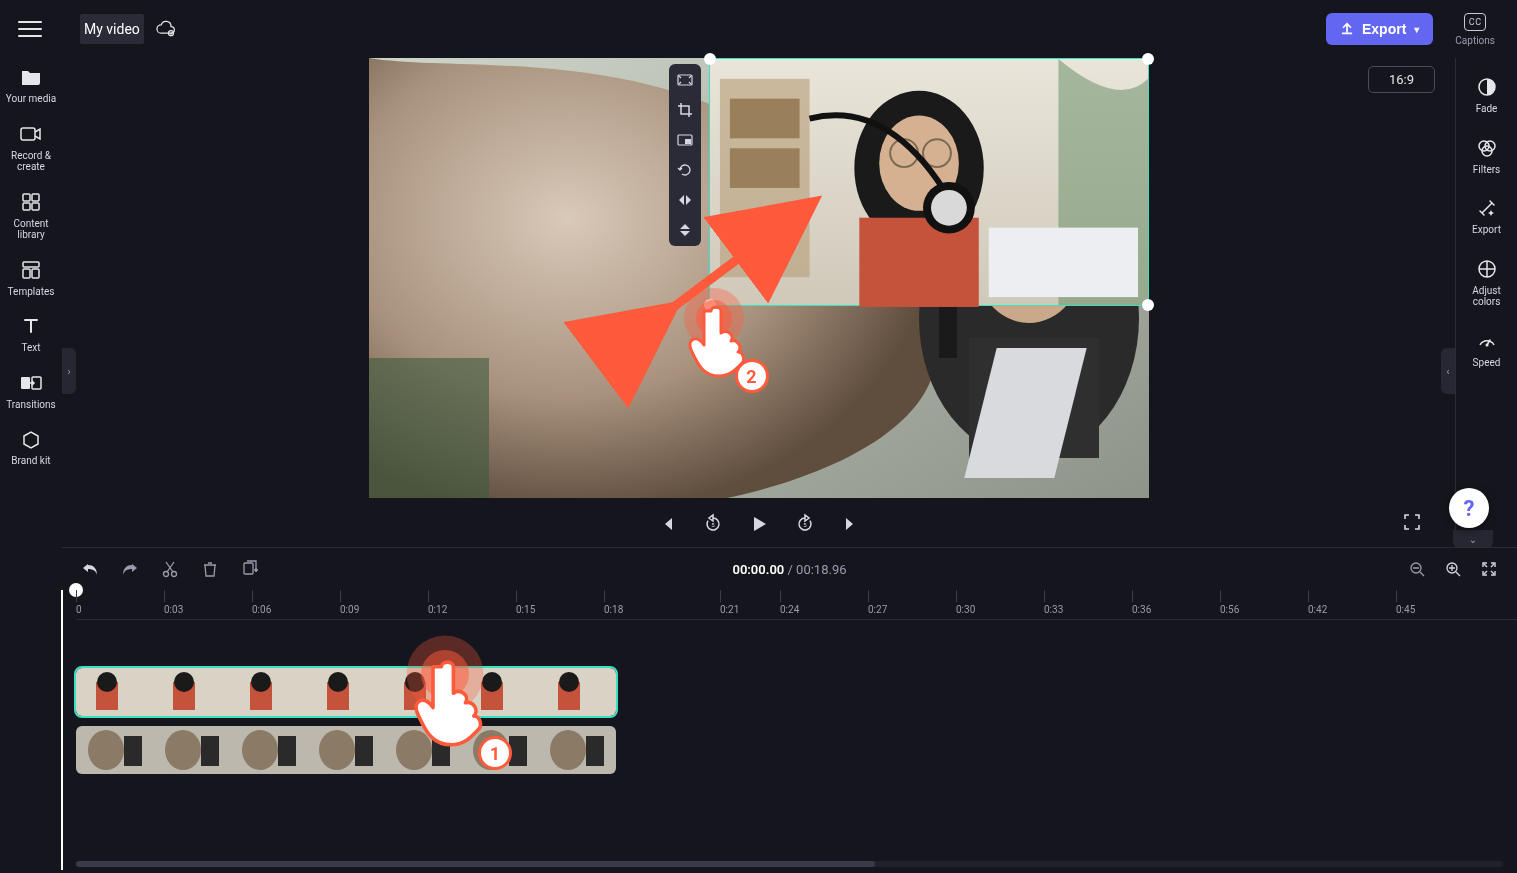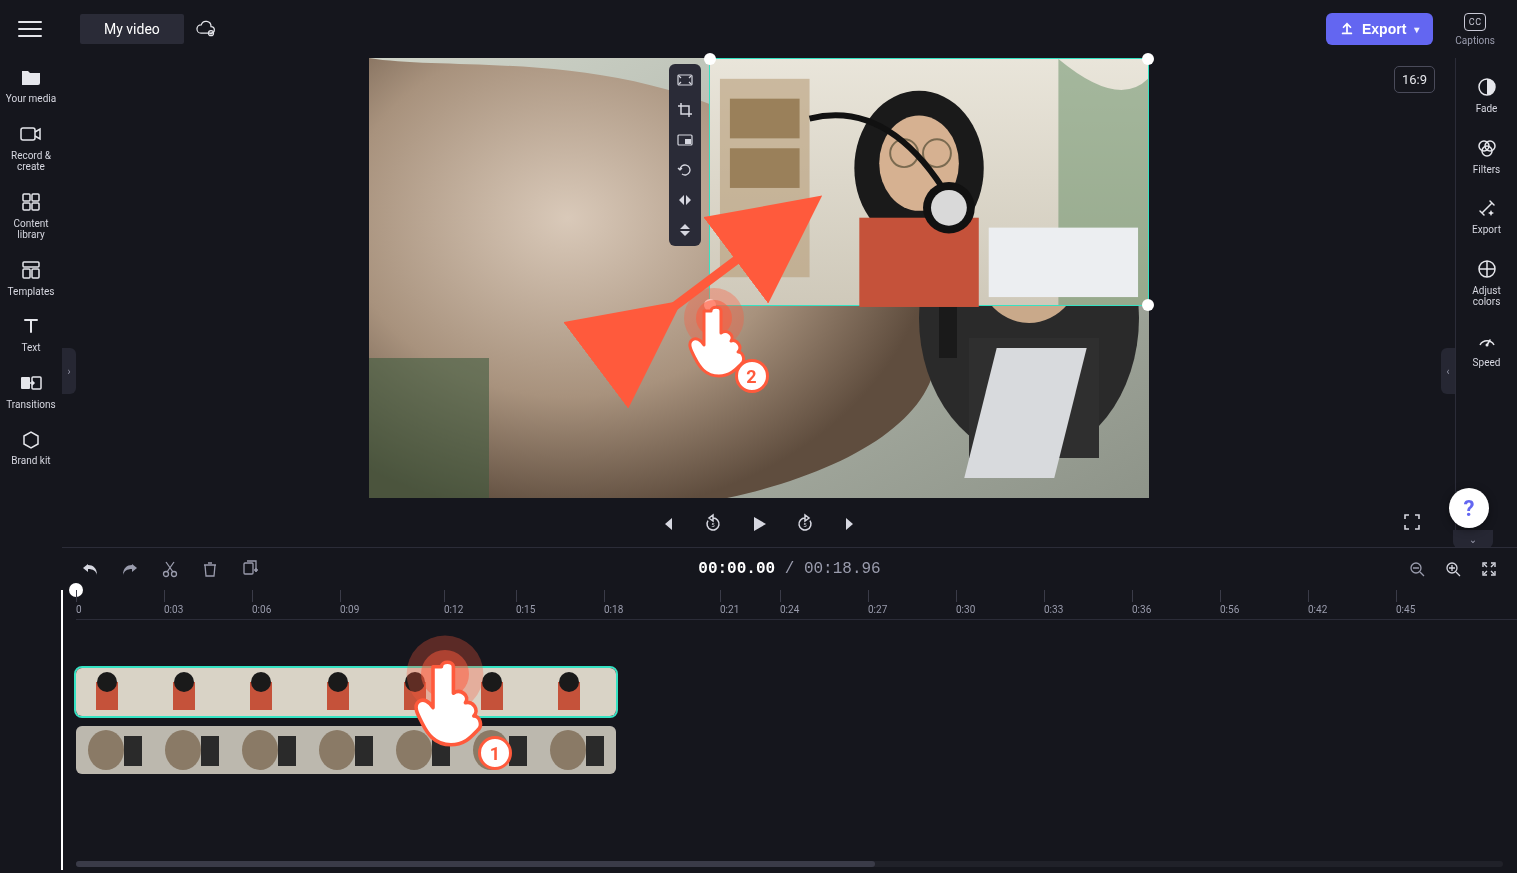--- a/index.html
+++ b/index.html
@@ -31,21 +31,21 @@
     padding:0 22px 0 18px;
   }
   .hamburger{
     width:24px;height:24px;display:flex;flex-direction:column;justify-content:center;gap:5px;
     cursor:pointer;
   }
   .hamburger div{height:2px;background:var(--text);border-radius:1px;}
   .title-chip{
     margin-left:38px;
     background:#2a2b37;border-radius:2px;
-    padding:7px 24px;font-size:14px;color:#fff;
+    padding:7px 4px;font-size:14px;color:#fff;
   }
   .cloud-icon{margin-left:12px;color:var(--text);}
   .cloud-icon svg{display:block;}
   .topbar-spacer{flex:1;}
   .export-btn{
     background:var(--accent);border:none;color:#fff;
     padding:8px 14px;border-radius:6px;font-size:14px;font-weight:600;
     display:flex;align-items:center;gap:8px;cursor:pointer;
   }
   .export-btn .chev{font-size:10px;opacity:.9;}
@@ -99,21 +99,21 @@
   }
 
   
   .preview-area{
     position:absolute;top:58px;left:62px;right:62px;height:489px;
     display:flex;flex-direction:column;align-items:center;
   }
   .aspect-chip{
     position:absolute;top:8px;right:20px;
     border:1px solid #4a4b5a;border-radius:5px;
-    padding:5px 7px;font-size:13px;color:var(--text);
+    padding:5px 20px;font-size:13px;color:var(--text);
     cursor:pointer;
   }
   .canvas-wrap{
     margin-top:0;width:780px;height:440px;background:#000;position:relative;
     overflow:visible;
   }
   .canvas-bg{position:absolute;inset:0;overflow:hidden;}
   .canvas-bg svg{width:100%;height:100%;display:block;}
   .pip{
     position:absolute;top:0;left:340px;width:440px;height:248px;
@@ -170,22 +170,21 @@
     border-top:1px solid var(--panel-border);
   }
   .tl-toolbar{
     height:42px;display:flex;align-items:center;padding:0 18px;gap:20px;
     position:relative;
   }
   .tl-tool{width:20px;height:20px;display:flex;align-items:center;justify-content:center;color:#9a9cad;cursor:pointer;}
   .tl-tool.enabled{color:#d6d7e0;}
   .tl-time{
     position:absolute;left:50%;transform:translateX(-50%);
-    font-size:16px;
-    font-family:Liberation Mono, monospace;
+    font-size:13px;
   }
   .tl-time .cur{color:#fff;font-weight:600;}
   .tl-time .dur{color:var(--text-muted);}
   .tl-zoom{position:absolute;right:18px;display:flex;align-items:center;gap:16px;}
 
   .ruler{
     height:30px;position:relative;border-bottom:1px solid #2b2c38;
     margin-left:14px;
   }
   .tick{position:absolute;top:0;height:100%;display:flex;flex-direction:column;}
@@ -591,21 +590,21 @@
         <div class="lbl">0:03</div>
       </div>
       <div class="tick" style="left: 176px;">
         <div class="line"></div>
         <div class="lbl">0:06</div>
       </div>
       <div class="tick" style="left: 264px;">
         <div class="line"></div>
         <div class="lbl">0:09</div>
       </div>
-      <div class="tick" style="left: 368px;">
+      <div class="tick" style="left: 352px;">
         <div class="line"></div>
         <div class="lbl">0:12</div>
       </div>
       <div class="tick" style="left: 440px;">
         <div class="line"></div>
         <div class="lbl">0:15</div>
       </div>
       <div class="tick" style="left: 528px;">
         <div class="line"></div>
         <div class="lbl">0:18</div>

